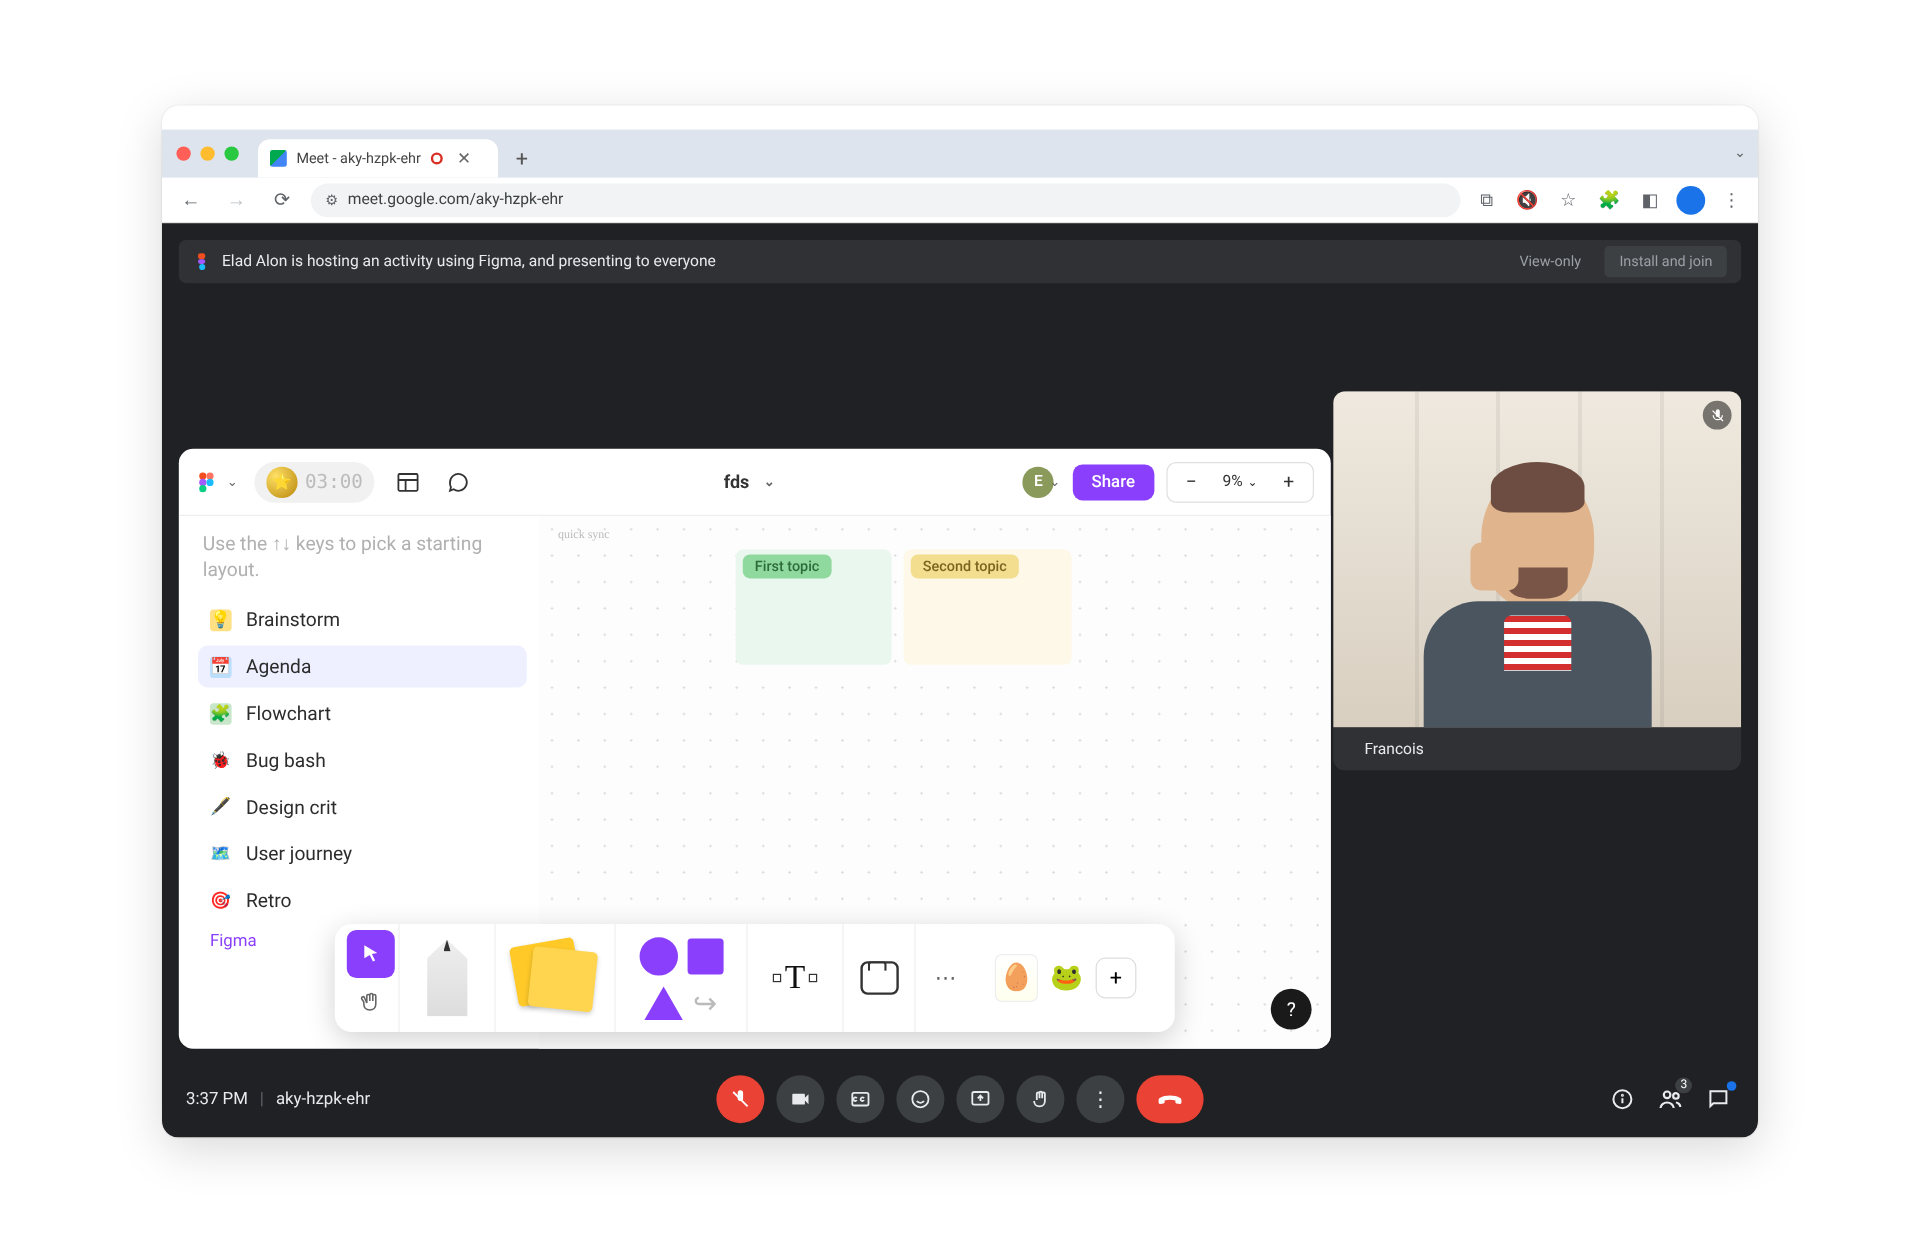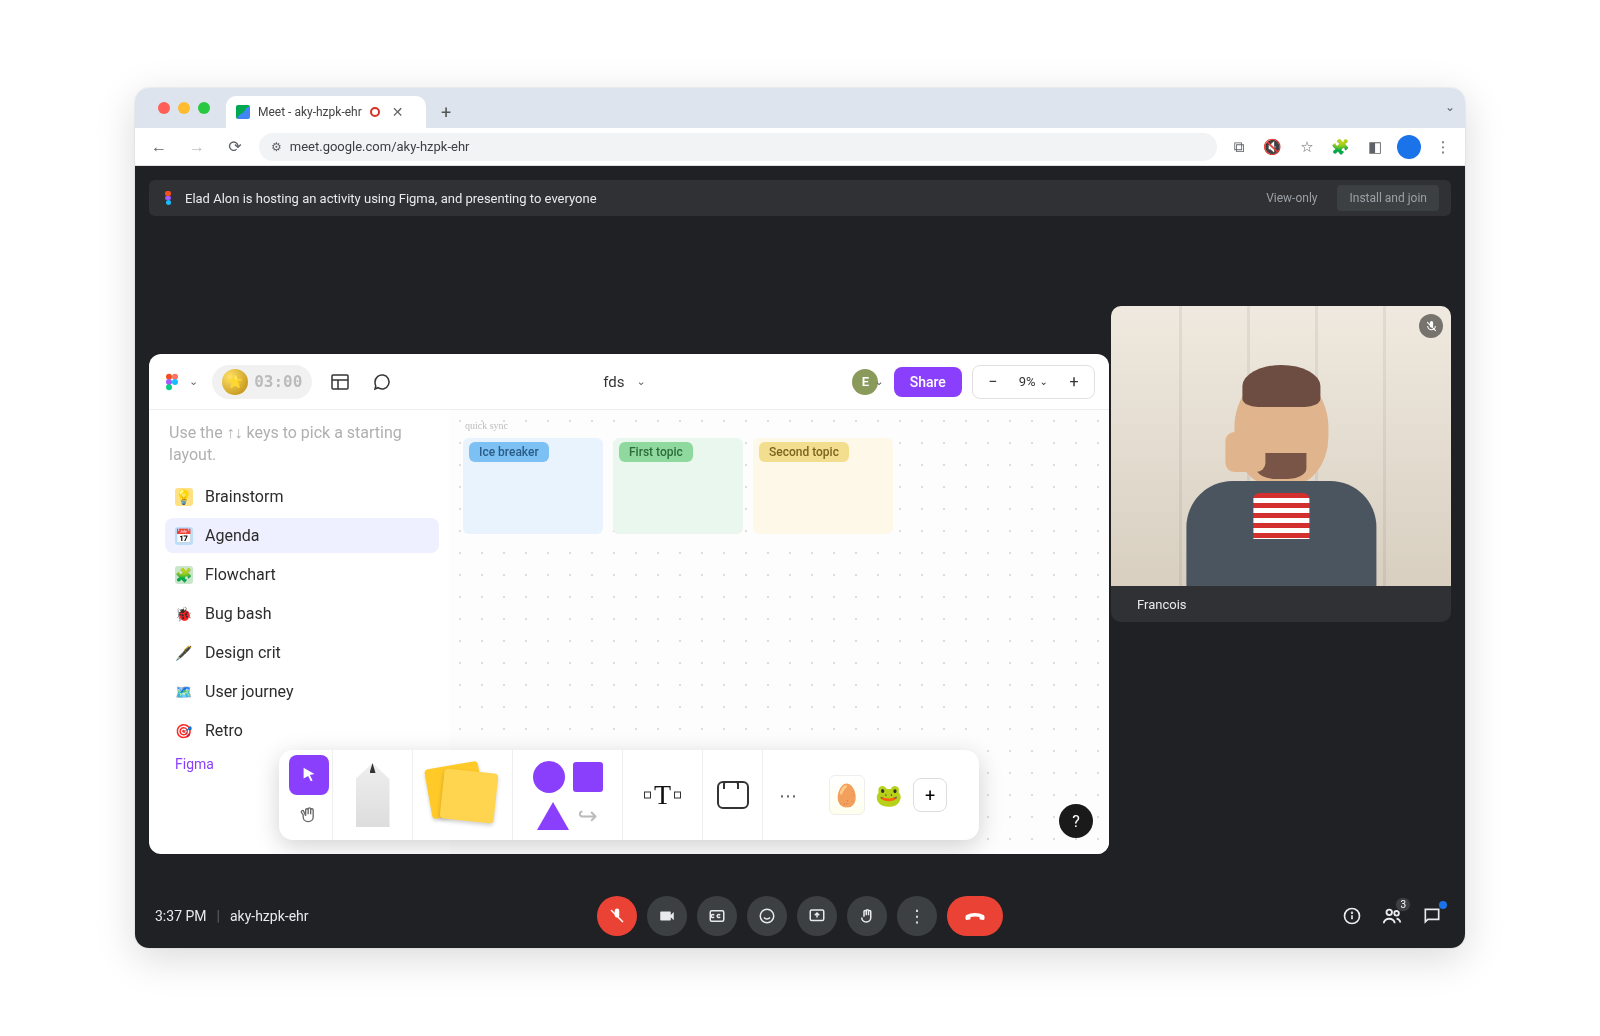--- a/index.html
+++ b/index.html
@@ -23,22 +23,23 @@
   display: flex;
   flex-direction: column;
   position: relative;
 }
 
 .tabstrip {
   height: 40px;
   background: #dde4ee;
   display: flex;
   align-items: flex-end;
-  padding-left: 23px;
+  padding-left: 12px;
   position: relative;
+  margin-top: 20px;
 }
 .traffic { display:flex; gap:8px; align-items:center; height:100%; margin-right:16px;}
 .dot { width:12px; height:12px; border-radius:50%; }
 .dot.r{background:#ff5f57;} .dot.y{background:#febc2e;} .dot.g{background:#28c840;}
 .tab {
   background:#fff; height:32px; min-width:200px; border-radius:10px 10px 0 0;
   display:flex; align-items:center; padding:0 10px; gap:8px; font-size:12px; color:#444;
   position:relative;
 }
 .tab .fav { width:14px; height:14px; background:linear-gradient(135deg,#00a94f 50%,#4285f4 50%); border-radius:2px;}
@@ -79,23 +80,23 @@
   display:flex; flex-direction:column;
 }
 .fig-toolbar{
   height:56px; border-bottom:1px solid #eee; display:flex; align-items:center;
   padding:0 14px; gap:14px;
 }
 .fig-logo{width:18px;height:18px;}
 .chev{color:#666;font-size:11px;margin-left:-6px;}
 .timer-pill{display:flex;align-items:center;gap:6px;background:#f1f1f1;border-radius:20px;padding:4px 10px;}
 .timer-pill .avatar{width:26px;height:26px;border-radius:50%;background:radial-gradient(circle at 30% 30%, #ffe066, #b8860b);display:flex;align-items:center;justify-content:center;font-size:13px;}
-.timer-val{font-family:ui-monospace,monospace;font-size:16px;color:#bbb;font-weight:700;}
+.timer-val{font-family:ui-monospace,monospace;font-size:16px;color:#bbb;font-weight:400;}
 .tb-ico{width:28px;height:28px;display:flex;align-items:center;justify-content:center;color:#333;font-size:18px;}
-.fig-title{flex:1;text-align:left;display:flex;justify-content:center;align-items:center;gap:18px;font-size:15px;color:#333;}
+.fig-title{flex:1;text-align:left;display:flex;justify-content:center;align-items:center;gap:18px;font-size:15px;color:#333;font-weight:bold;}
 .fig-right{display:flex;align-items:center;gap:10px;}
 .user-chip{display:flex;align-items:center;gap:2px;}
 .user-av{width:26px;height:26px;border-radius:50%;background:#8a9a5b;color:#fff;display:flex;align-items:center;justify-content:center;font-size:13px;font-weight:600;}
 .share-btn{background:#8a3ffc;color:#fff;border-radius:8px;padding:7px 16px;font-size:14px;font-weight:500;}
 .zoom-grp{display:flex;align-items:center;border:1px solid #e0e0e0;border-radius:8px;height:34px;}
 .zoom-grp > div{width:40px;display:flex;align-items:center;justify-content:center;font-size:16px;color:#333;}
 .zoom-grp .zval{width:auto;padding:0 6px;font-size:13px;gap:4px;}
 
 .fig-body{flex:1;display:flex;position:relative;}
 .fig-side{width:300px;padding:12px 10px 12px 16px;position:relative;}
@@ -343,23 +344,20 @@
               </div>
             <div class="tmpl">
                 <span class="t-ico">🎯</span>
                 <span>Retro</span>
               </div>
           </div>
           <div class="more-link"><span>Figma</span></div>
         </div>
         <div class="fig-canvas">
           <div class="script-lbl">quick sync</div>
-          <div class="lane l1">
-              <div class="lane-hdr">Ice breaker</div>
-            </div>
           <div class="lane l3">
               <div class="lane-hdr">Second topic</div>
             </div>
           <div class="lane l2">
               <div class="lane-hdr">First topic</div>
             </div>
         </div>
       </div>
 
       <div class="float-tb">

